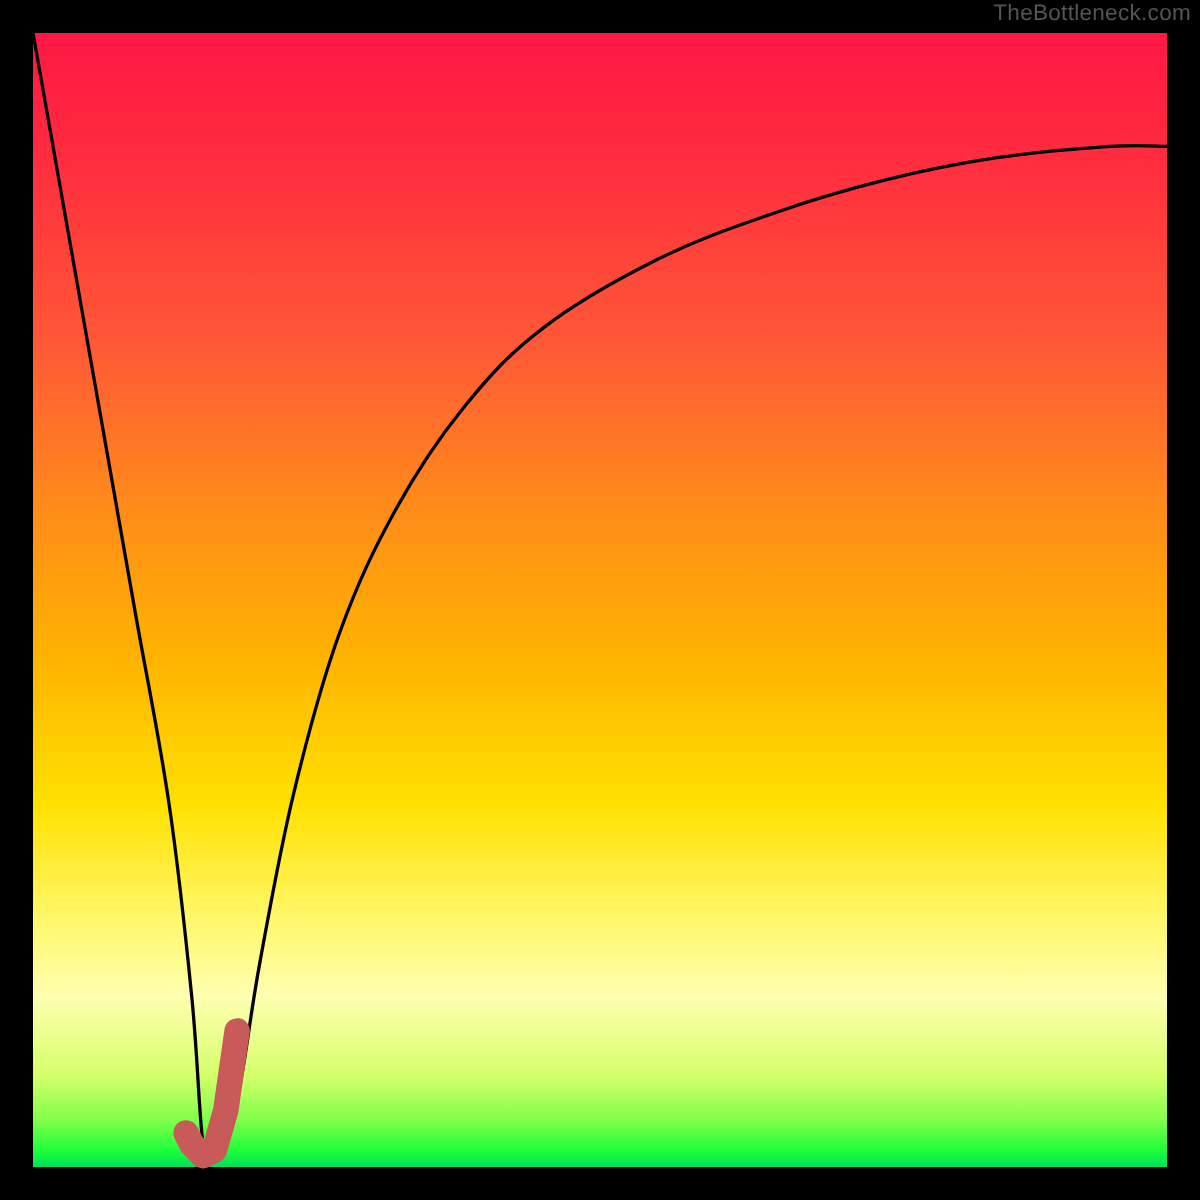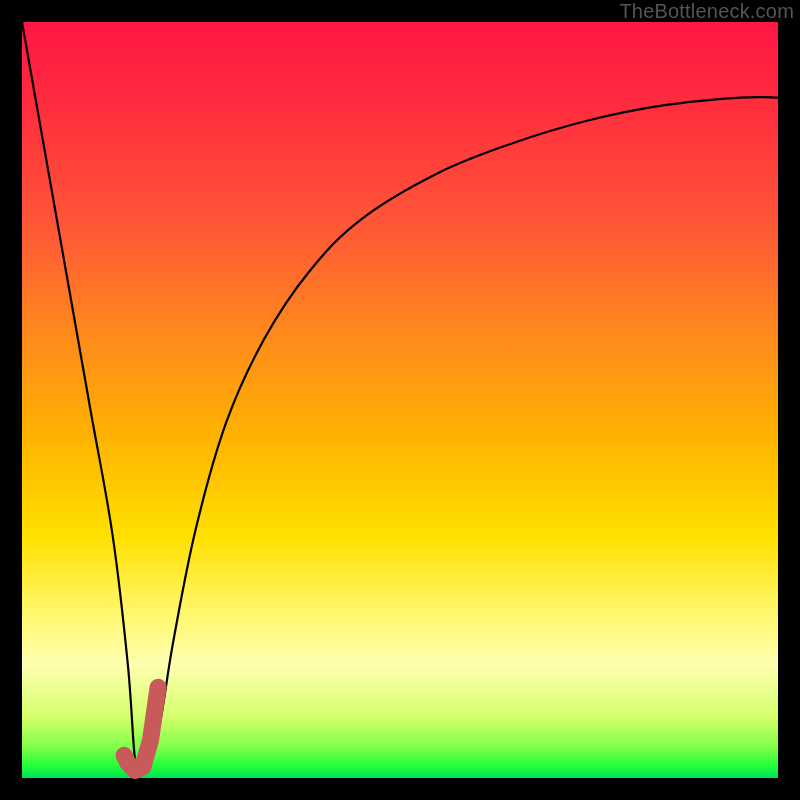--- a/index.html
+++ b/index.html
@@ -38,21 +38,21 @@
       #7dff4a 96%,
       #1eff3a 98.5%,
       #00e05a 100%
     );
   }
   .watermark {
     position: absolute;
     top: 0px;
     right: 6px;
     color: #555;
-    font-size: 20px;
+    font-size: 15px;
     font-weight: 500;
     letter-spacing: 0.2px;
     user-select: none;
     margin-left: 24px;
   }
   svg.curves {
     position: absolute;
     left: 0;
     top: 0;
     width: 756px;

